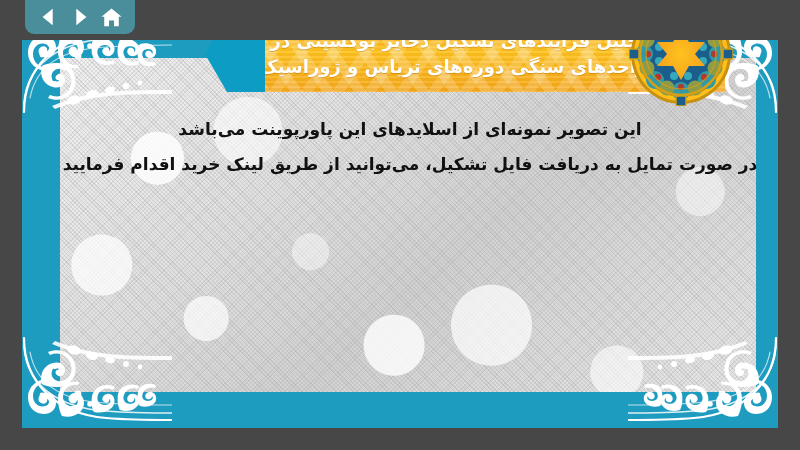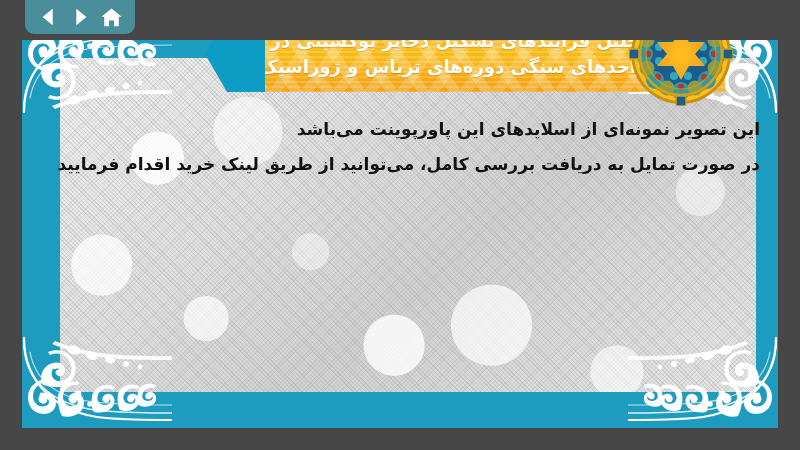--- a/index.html
+++ b/index.html
@@ -106,21 +106,21 @@
 
   
   .medallion {
     position:absolute; right:-8px; top:-14px;
     width:104px; height:104px; z-index:25;
   }
 
   
   .bodytext {
     position:absolute; left:60px; right:40px; top:112px;
-    direction:rtl; 
+    direction:rtl; text-align:center;
     z-index:12;
   }
   .bodytext p {
     font-family:"DejaVu Sans", sans-serif;
     font-size:17px; font-weight:700; color:#111;
     line-height:2.05;
     white-space:nowrap;
   }
 </style>
 </head>
@@ -240,21 +240,21 @@
         <ellipse cx="70" cy="72" rx="6" ry="3.8" transform="rotate(-14 70 72)"></ellipse>
         <ellipse cx="88" cy="68" rx="5" ry="3.2" transform="rotate(-12 88 68)"></ellipse>
         <circle cx="104" cy="64" r="3"></circle>
           <circle cx="118" cy="61" r="2.4"></circle>
       </g>
     </svg>
   </div>
 
   <div class="bodytext">
     <p>این تصویر نمونه‌ای از اسلایدهای این پاورپوینت می‌باشد</p>
-    <p>در صورت تمایل به دریافت بررسی کامل، می‌توانید از طریق لینک خرید اقدام فرمایید</p>
+    <p>در صورت تمایل به دریافت فایل تشکیل، می‌توانید از طریق لینک خرید اقدام فرمایید</p>
   </div>
 
   <div class="banner-wrap">
     <svg class="banner-arrow" viewBox="0 0 60 76">
       <path d="M60 0 L22 0 L0 38 L22 76 L60 76 Z" fill="#0d9dc4"></path>
     </svg>
     <div class="banner-body">
       <div class="banner-line">تحلیل فرآیندهای تشکیل ذخایر بوکسیتی در</div>
       <div class="banner-line">واحدهای سنگی دوره‌های تریاس و ژوراسیک</div>
     </div>

